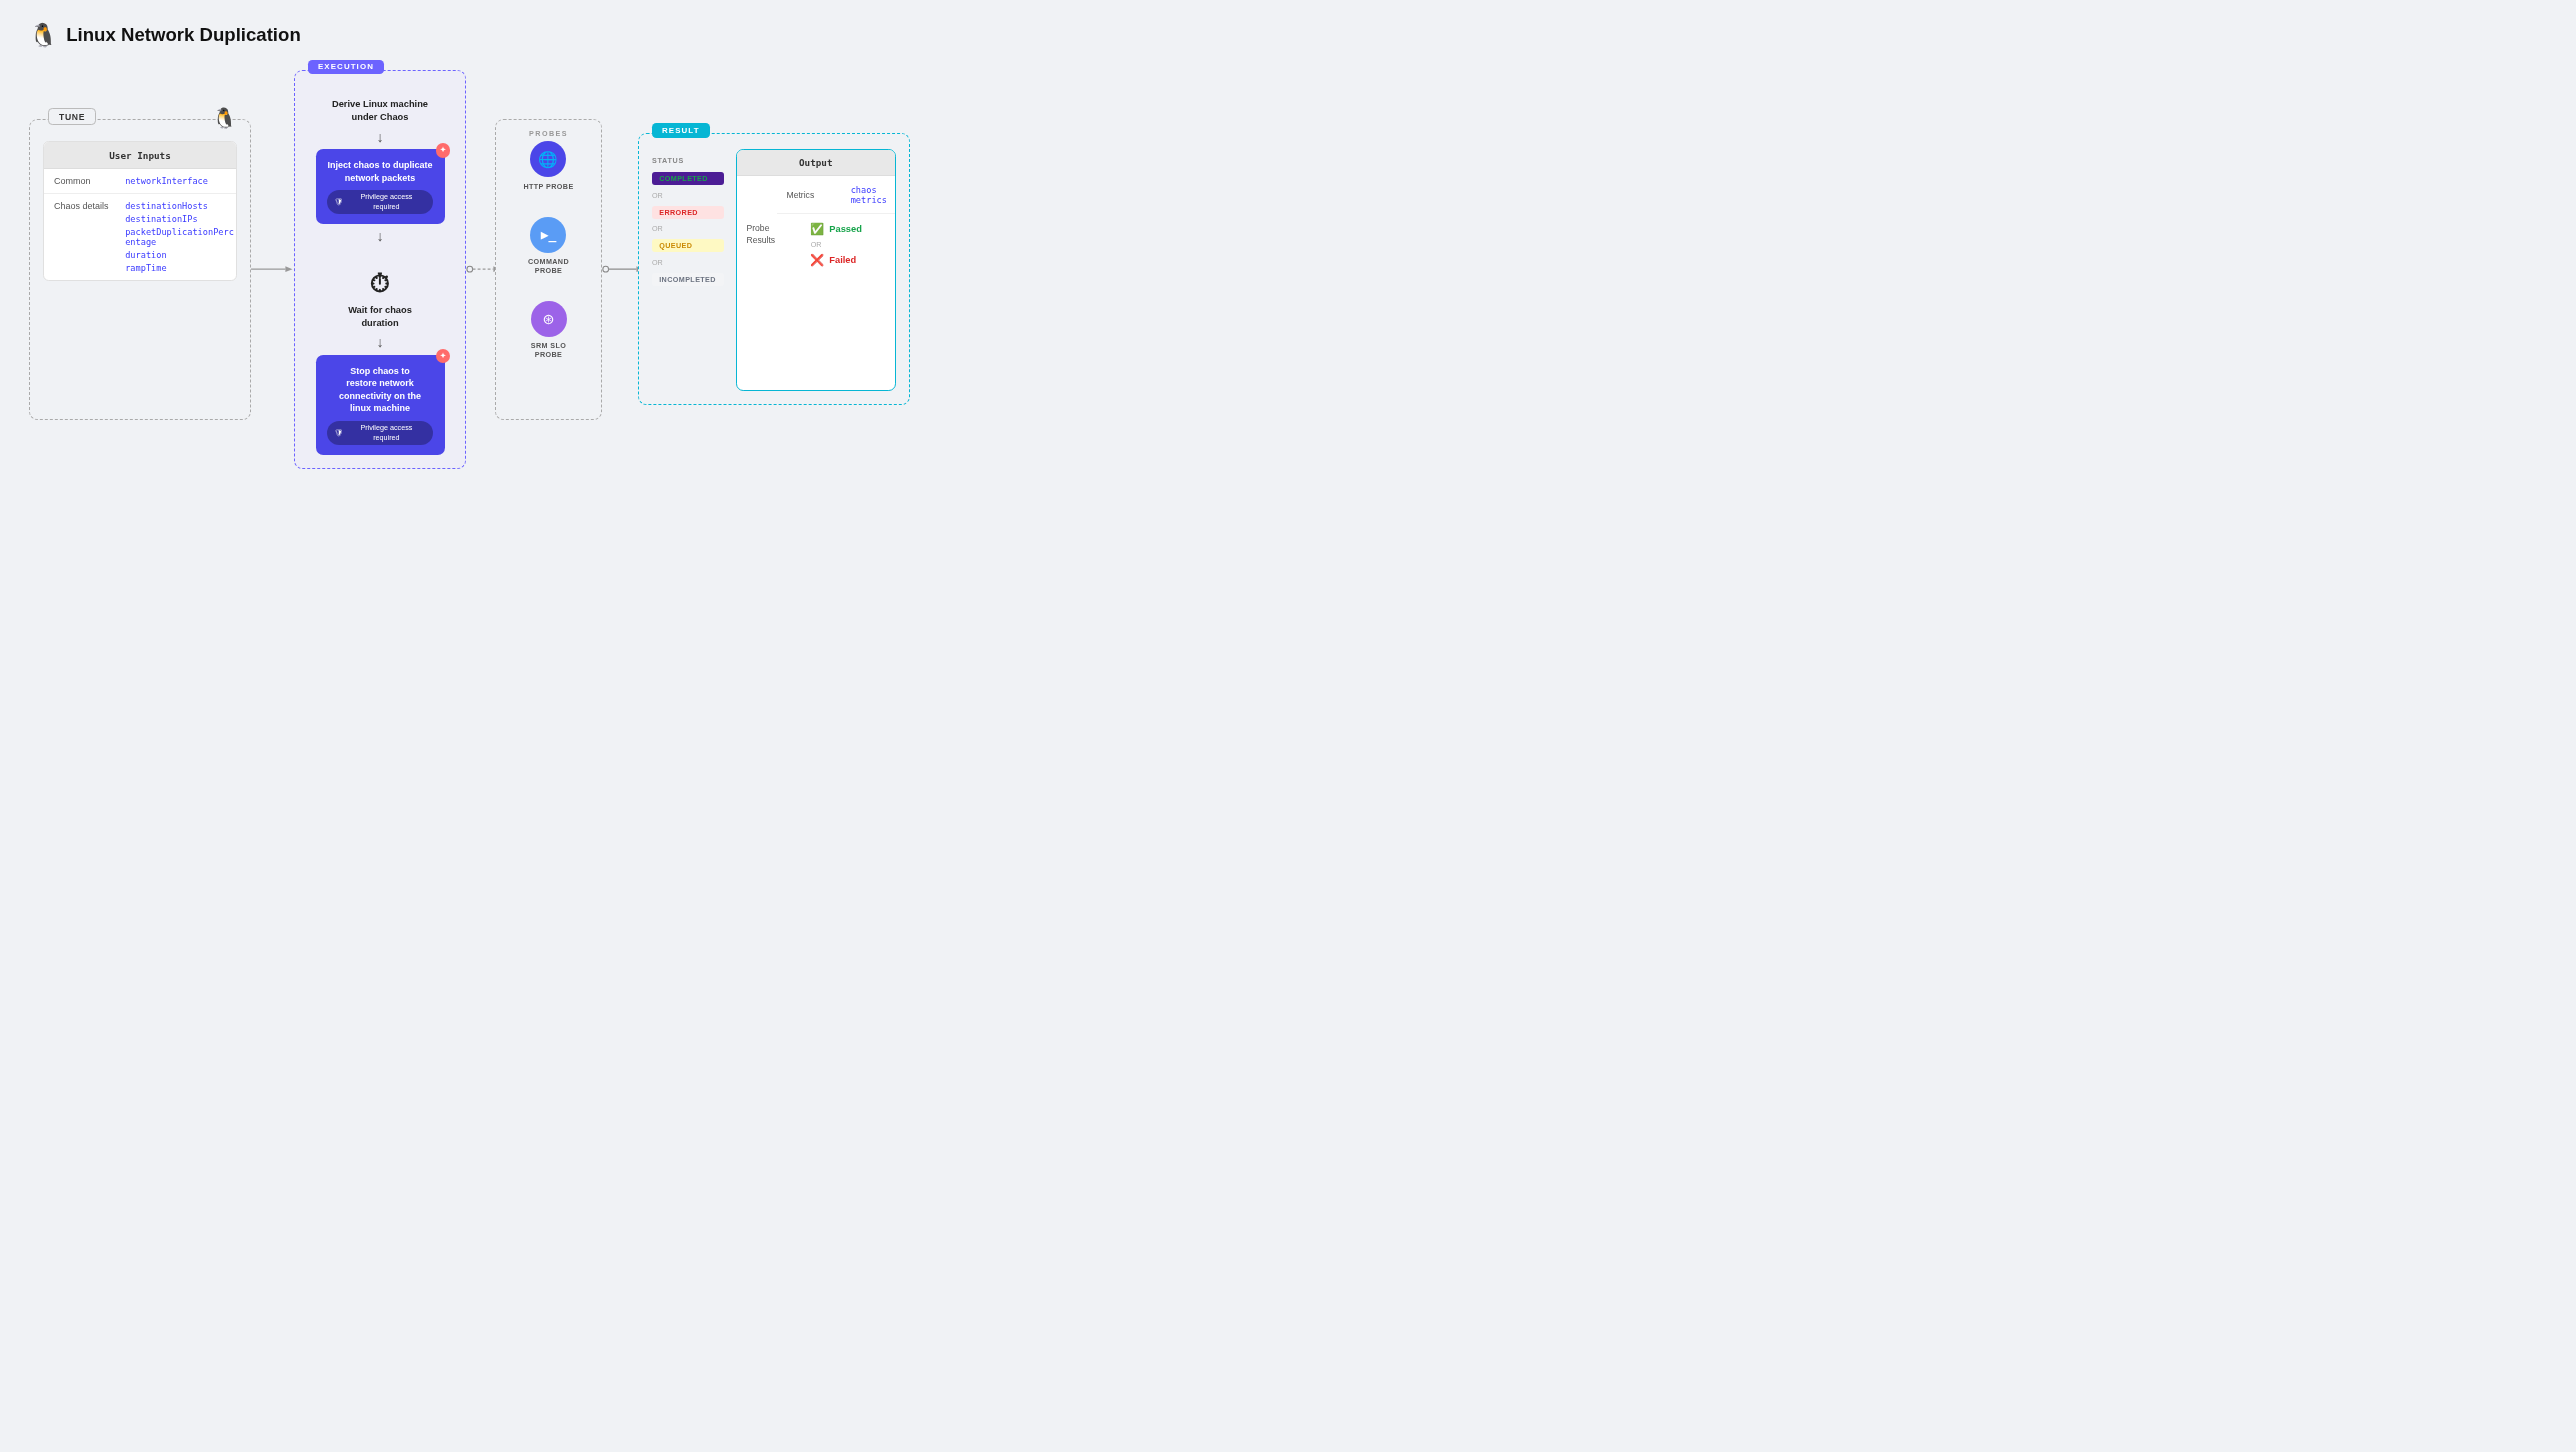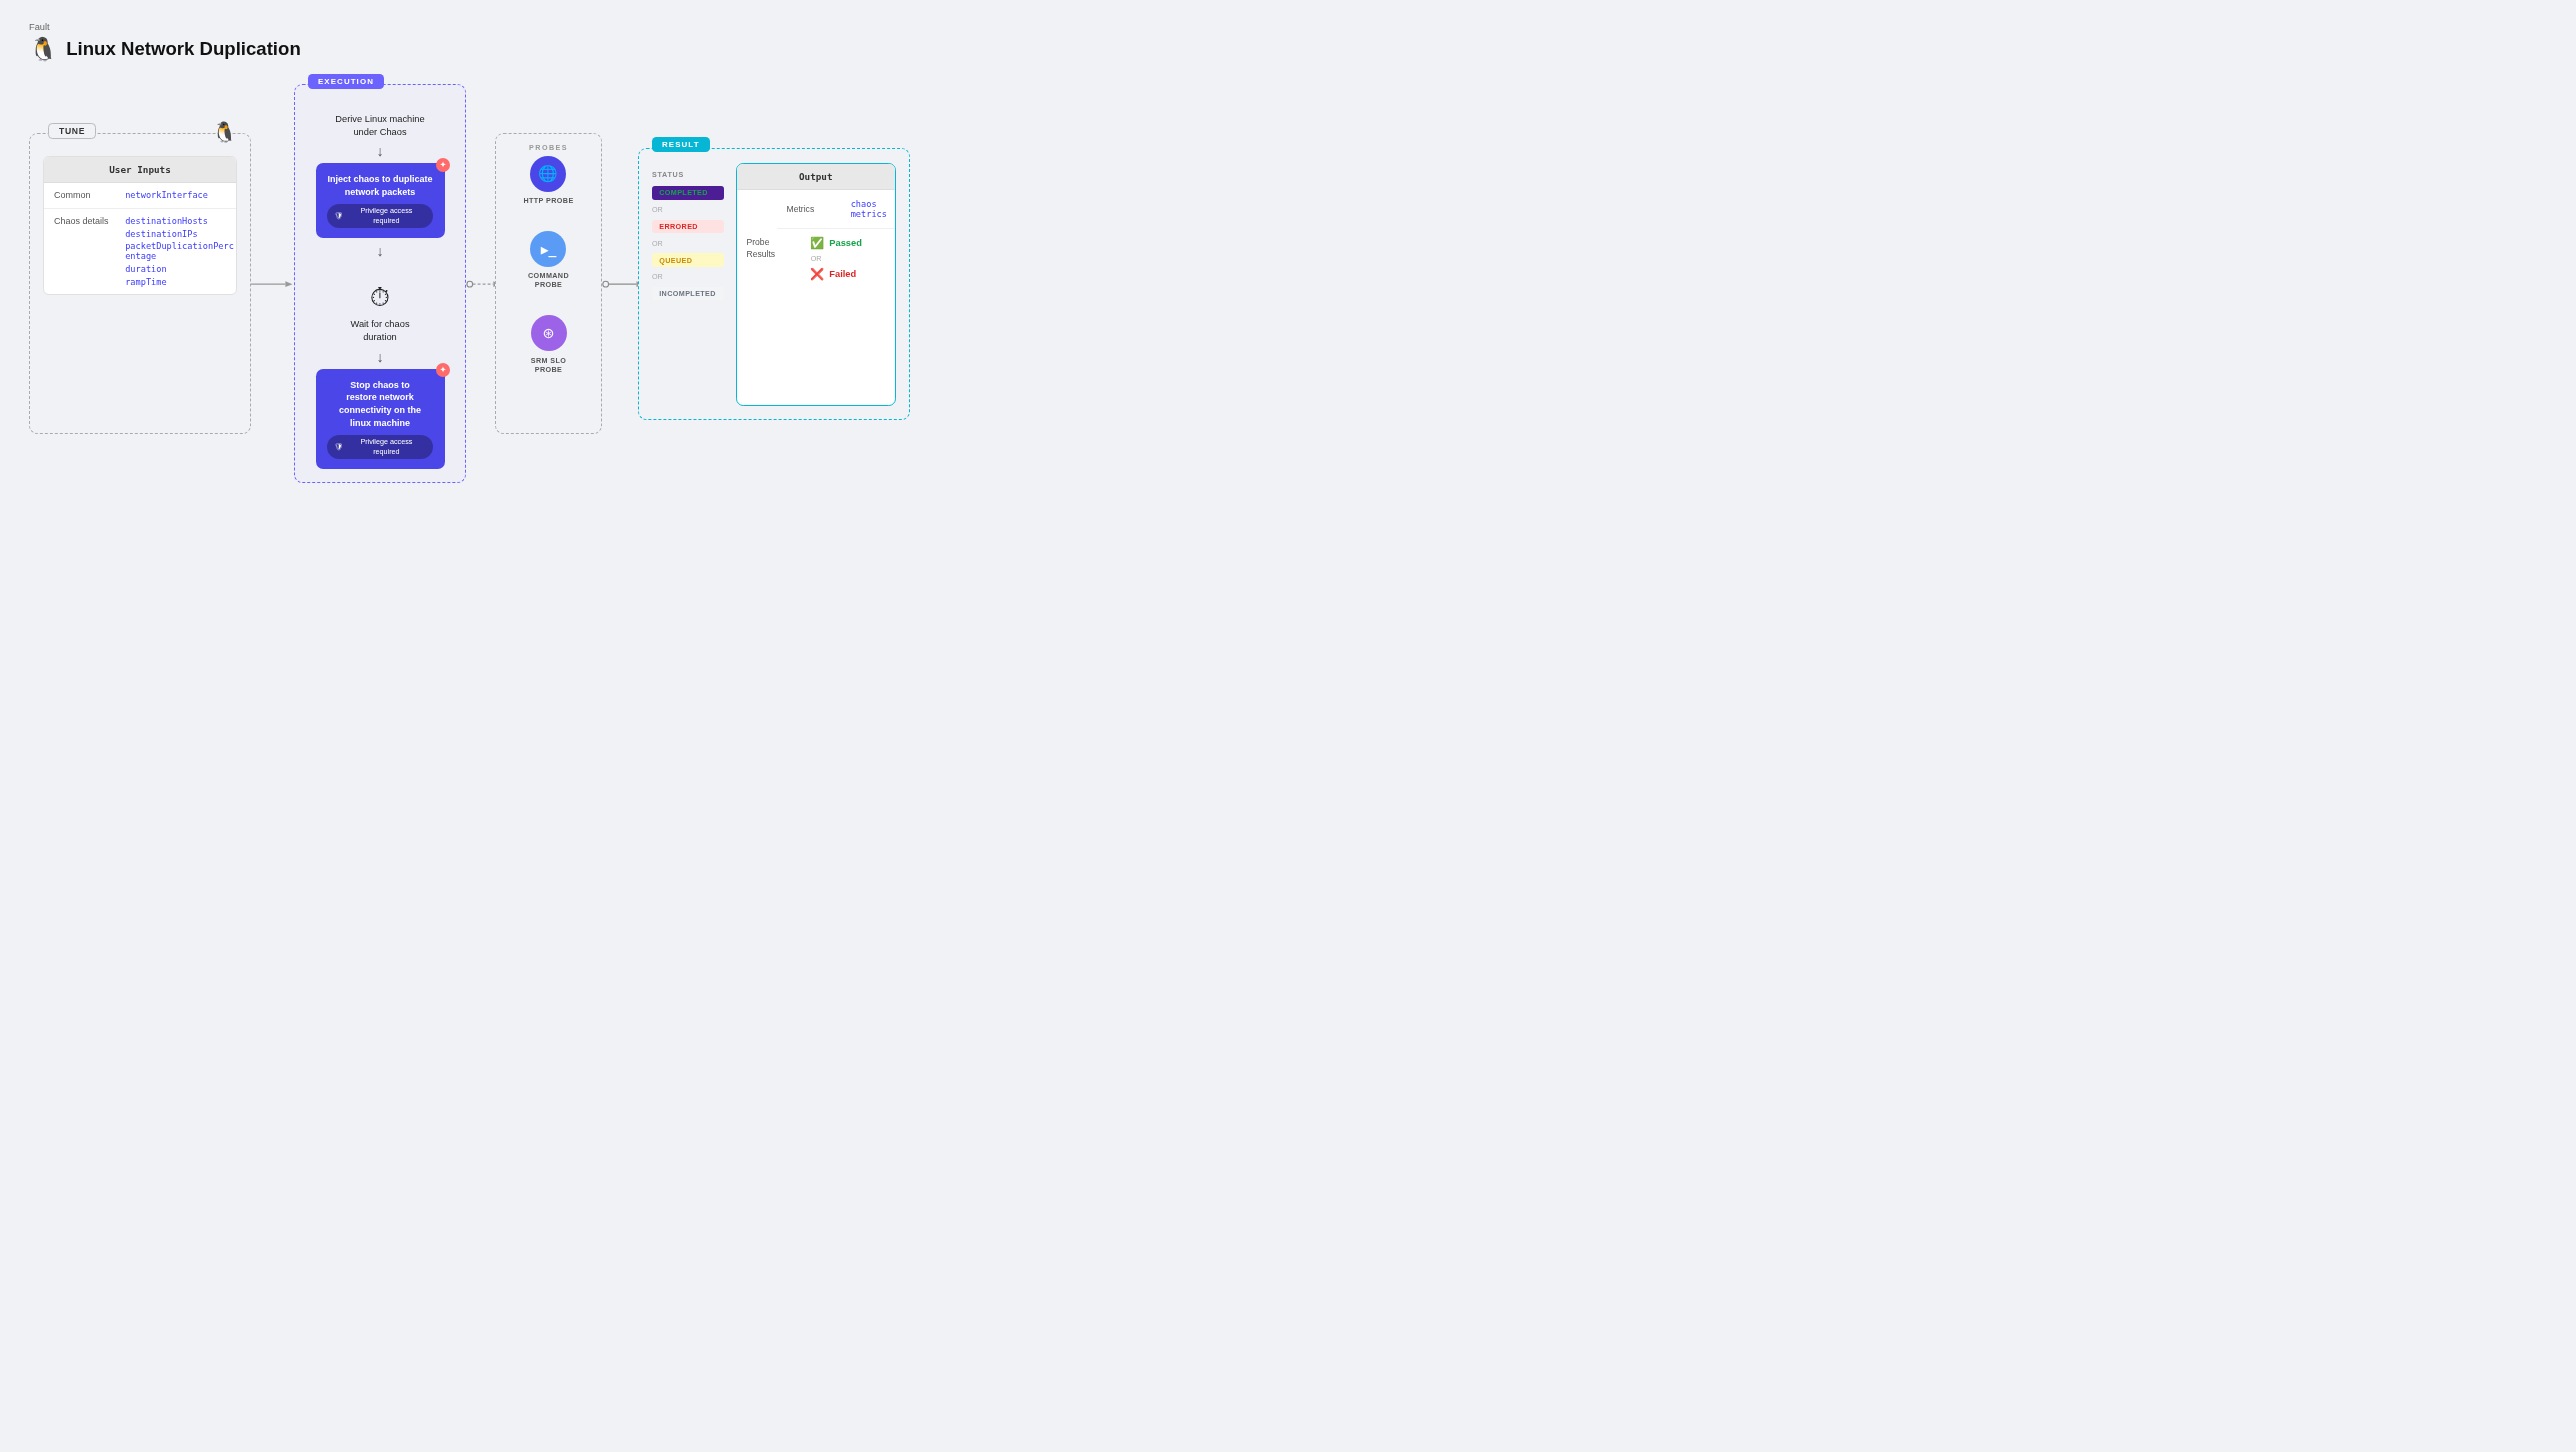--- a/index.html
+++ b/index.html
@@ -135,21 +135,21 @@
       padding: 2.9px 10px;
       font-size: 7.9px;
       font-weight: 700;
       color: white;
       letter-spacing: 1.1px;
     }
 
     .exec-step {
       text-align: center;
       font-size: 9.3px;
-      font-weight: 400;
+      font-weight: 700;
       color: #222;
       margin-top: 13px;
       line-height: 1.4;
     }
 
     .exec-arrow {
       color: #555;
       font-size: 14.3px;
       margin: 4.3px 0;
     }
@@ -402,21 +402,20 @@
       display: flex;
       align-items: center;
       width: 36px;
       flex-shrink: 0;
     }
   </style>
 </head>
 <body>
 
 <div class="page-header">
-  <div class="fault-label">Fault</div>
   <div class="page-title">
     <span class="linux-icon">🐧</span>
     <span>Linux Network Duplication</span>
   </div>
 </div>
 
 <div class="diagram">
 
   <div class="tune-panel">
     <span class="tune-label">TUNE</span>

